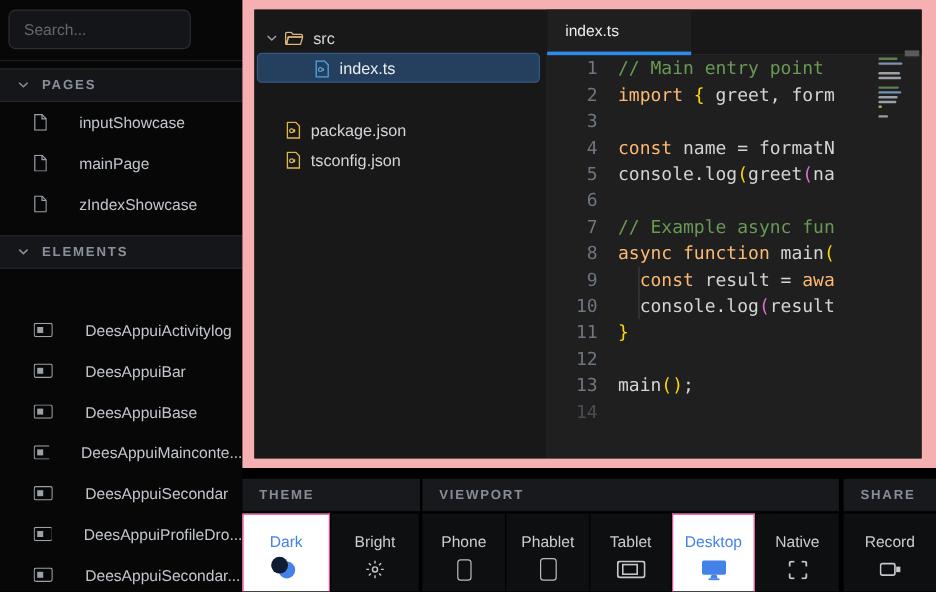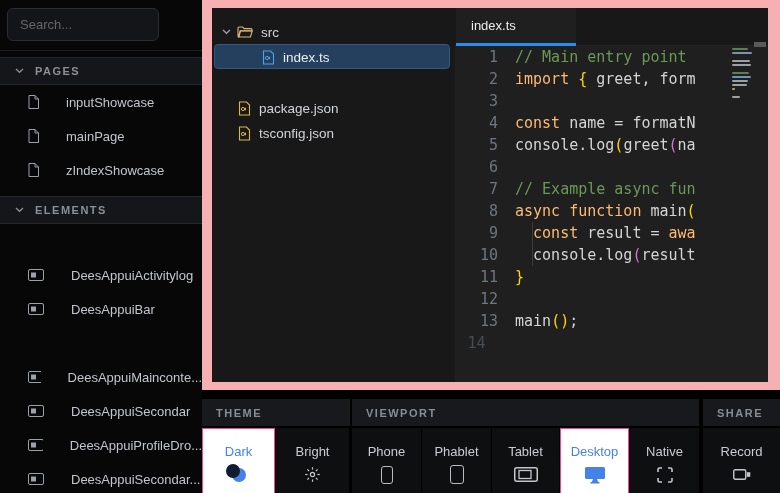--- a/index.html
+++ b/index.html
@@ -40,21 +40,21 @@
   .editor { flex:1; position:relative; background:#1f1f1f; overflow:hidden; }
   .tabbar { position:absolute; left:0; top:0; right:0; height:38px; background:#181818;
             border-bottom:1px solid #242424; }
   .tab { position:absolute; left:1px; top:0; width:120px; height:38px; background:#1f1f1f;
          display:flex; align-items:center; padding-left:15px; color:#ececec; font-size:13px;
          border-bottom:3px solid #2d8ceb; cursor:pointer; }
   .code { position:absolute; left:0; top:38px; right:0; bottom:0;
           font-family:"DejaVu Sans Mono", monospace; font-size:15px; }
   .code-line { position:relative; height:22px; line-height:22px; white-space:pre; display:flex; }
   .ln { width:60px; flex:none; text-align:right; padding-right:17px; color:#6e7681; }
-  .ln-dim { color:#484d54;text-align:center; }
+  .ln-dim { color:#484d54; }
   .lt { flex:1; overflow:hidden; color:#d4d4d4; }
   .cm { color:#6a9955; } .kw { color:#fdba74;text-align:right; } .pl { color:#d4d4d4; }
   .b1 { color:#ffd700; } .b2 { color:#da70d6; }
   .guide { position:absolute; left:77px; top:0; bottom:0; border-left:1px solid #3c3c3c; }
   .minimap { position:absolute; right:12px; top:40px; width:24px; height:90px; }
   .mm-bar { height:2px; margin-bottom:2px; border-radius:1px; }
   .vthumb { position:absolute; right:2px; top:34px; width:12px; height:5px; background:#5a5a5a; }
 
   
   .toolbar { position:absolute; left:202px; top:399px; width:578px; height:88px; background:#000; }
@@ -127,20 +127,27 @@
           <rect x="3" y="3.5" width="5" height="5" fill="#9aa1a9"></rect>
         </svg>
       <span class="lbl">DeesAppuiActivitylog</span>
     </div>
     <div class="sb-item" style="top:292px">
       <svg width="16" height="12">
           <rect x="0.5" y="0.5" width="15" height="11" rx="1.5" stroke="#9aa1a9" fill="none"></rect>
           <rect x="3" y="3.5" width="5" height="5" fill="#9aa1a9"></rect>
         </svg>
       <span class="lbl">DeesAppuiBar</span>
+    </div>
+    <div class="sb-item" style="top:326px">
+      <svg width="16" height="12">
+          <rect x="0.5" y="0.5" width="15" height="11" rx="1.5" stroke="#9aa1a9" fill="none"></rect>
+          <rect x="3" y="3.5" width="5" height="5" fill="#9aa1a9"></rect>
+        </svg>
+      <span class="lbl">DeesAppuiBase</span>
     </div>
     <div class="sb-item" style="top:360px">
       <svg width="16" height="12">
           <rect x="0.5" y="0.5" width="15" height="11" rx="1.5" stroke="#9aa1a9" fill="none"></rect>
           <rect x="3" y="3.5" width="5" height="5" fill="#9aa1a9"></rect>
         </svg>
       <span class="lbl">DeesAppuiMainconte...</span>
     </div>
     <div class="sb-item" style="top:394px">
       <svg width="16" height="12">

